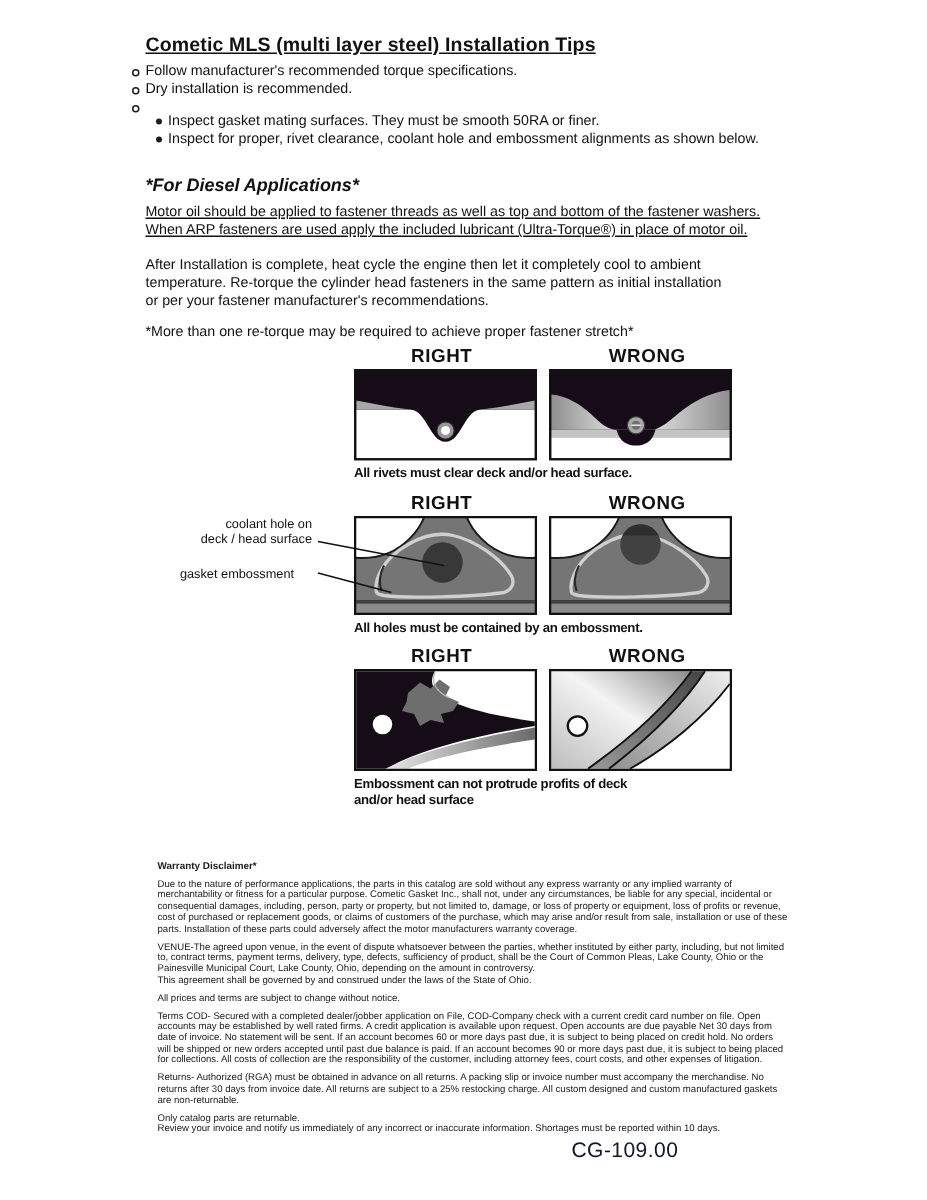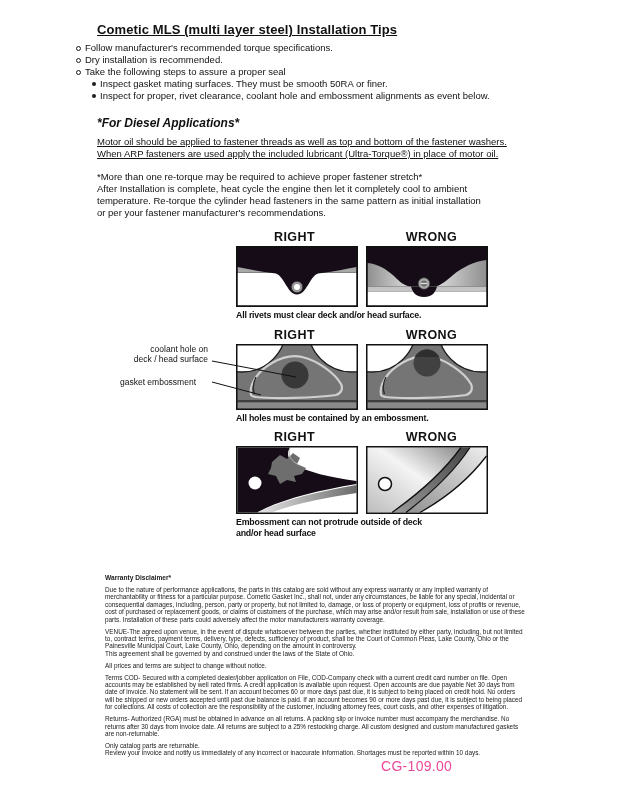--- a/index.html
+++ b/index.html
@@ -22,60 +22,59 @@
   .fig-row{position:absolute;left:236px;width:254px;}
   .fig-labels{display:flex;gap:20px;}
   .fig-label{width:122px;text-align:center;font-size:12.5px;font-weight:700;letter-spacing:.4px;line-height:14px;}
   .fig-panels{display:flex;gap:8px;margin-top:2px;}
   .fig-caption{font-size:8.8px;font-weight:700;letter-spacing:-.2px;margin-top:3px;white-space:pre-line;line-height:10.5px;}
   svg.panel{display:block;}
   .callout{position:absolute;width:100px;text-align:right;font-size:8.5px;line-height:10px;white-space:pre-line;font-weight:400;}
   .legal{position:absolute;left:105px;top:574px;width:420px;color:#1a1a1a;}
   .legal-heading{font-size:6.6px;font-weight:700;margin:0 0 5px 0;}
   .legal p{font-size:6.4px;line-height:7.4px;margin:0 0 4.5px 0;white-space:pre-line;}
-  .doc-code{position:absolute;left:381px;top:758px;font-size:14px;letter-spacing:.3px;color:#ec4899;}
+  .doc-code{position:absolute;left:381px;top:758px;font-size:14px;letter-spacing:.3px;color:#0f172a;}
 </style>
 </head>
 <body>
 
 <div class="page">
 
   <div class="abs title" style="left:97px;top:22px;">Cometic MLS (multi layer steel) Installation Tips</div>
 
-  <div class="abs bullets" style="left:76px;top:42px;">
+  <div class="abs bullets" style="left:88px;top:42px;">
     <div class="bline">
       <span class="marker-o"></span>
       <span>Follow manufacturer's recommended torque specifications.</span>
     </div>
     <div class="bline">
       <span class="marker-o"></span>
       <span>Dry installation is recommended.</span>
     </div>
     <div class="bline">
       <span class="marker-o"></span>
-      <span>Take the following steps to assure a proper seal</span>
     </div>
     <div class="bline sub">
       <span class="marker-dot"></span>
       <span>Inspect gasket mating surfaces.  They must be smooth 50RA or finer.</span>
     </div>
     <div class="bline sub">
       <span class="marker-dot"></span>
-      <span>Inspect for proper, rivet clearance, coolant hole and embossment alignments as event below.</span>
+      <span>Inspect for proper, rivet clearance, coolant hole and embossment alignments as shown below.</span>
     </div>
   </div>
 
   <div class="abs" style="left:97px;top:116px;width:452px;">
     <div class="section-heading">*For Diesel Applications*</div>
     <p class="para mb1">Motor oil should be applied to fastener threads as well as top and bottom of the fastener washers.
 When ARP fasteners are used apply the included lubricant (Ultra-Torque®) in place of motor oil.</p>
-    <p class="para">*More than one re-torque may be required to achieve proper fastener stretch*</p>
     <p class="para mb2">After Installation is complete, heat cycle the engine then let it completely cool to ambient
 temperature. Re-torque the cylinder head fasteners in the same pattern as initial installation
 or per your fastener manufacturer's recommendations.</p>
+    <p class="para">*More than one re-torque may be required to achieve proper fastener stretch*</p>
   </div>
 
   <div class="fig-row" style="top:230px;">
     <div class="fig-labels">
       <div class="fig-label">RIGHT</div>
       <div class="fig-label">WRONG</div>
     </div>
     <div class="fig-panels">
 
       <svg class="panel" width="122" height="61" viewBox="0 0 122 61">
@@ -205,21 +204,21 @@
         <path d="M1.5,1.5 L95,1.5 C78,25 52,48 26,66.5 L1.5,66.5 Z" fill="url(#g3w1)"></path>
         <path d="M95,1.5 C78,25 52,48 26,66.5 L40,66.5 C64,48 88,26 104,1.5 Z" fill="url(#g3w2)"></path>
         <path d="M104,1.5 L120.5,1.5 L120.5,10 C103,33 78,53 54,66.5 L40,66.5 C64,48 88,26 104,1.5 Z" fill="url(#g3w3)"></path>
         <path d="M95,1.5 C78,25 52,48 26,66.5" fill="none" stroke="#111" stroke-width="1.3"></path>
         <path d="M104,1.5 C88,26 64,48 40,66.5" fill="none" stroke="#111" stroke-width="1.3"></path>
         <path d="M120.5,10 C103,33 78,53 54,66.5" fill="none" stroke="#111" stroke-width="1.3"></path>
         <circle cx="19" cy="38" r="6.5" fill="#ffffff" stroke="#111" stroke-width="1.5"></circle>
         <rect x="0.75" y="0.75" width="120.5" height="66.5" fill="none" stroke="#111" stroke-width="1.5"></rect>
       </svg>
     </div>
-    <div class="fig-caption">Embossment can not protrude outside of deck
+    <div class="fig-caption">Embossment can not protrude profits of deck
 and/or head surface</div>
   </div>
 
   <div class="legal">
     <div class="legal-heading">Warranty Disclaimer*</div>
     <p>Due to the nature of performance applications, the parts in this catalog are sold without any express warranty or any implied warranty of merchantability or fitness for a particular purpose.  Cometic Gasket Inc., shall not, under any circumstances, be liable for any special, incidental or consequential damages, including, person, party or property, but not limited to, damage, or loss of property or equipment, loss of profits or revenue, cost of purchased or replacement goods, or claims of customers of the purchase, which may arise and/or result from sale, installation or use of these parts.  Installation of these parts could adversely affect the motor manufacturers warranty coverage.</p>
     <p>VENUE-The agreed upon venue, in the event of dispute whatsoever between the parties, whether instituted by either party, including, but not limited to, contract terms, payment terms, delivery, type, defects, sufficiency of product, shall be the Court of Common Pleas, Lake County, Ohio or the Painesville Municipal Court, Lake County, Ohio, depending on the amount in controversy.
 This agreement shall be governed by and construed under the laws of the State of Ohio.</p>
     <p>All prices and terms are subject to change without notice.</p>
     <p>Terms COD- Secured with a completed dealer/jobber application on File, COD-Company check with a current credit card number on file.  Open accounts may be established by well rated firms.  A credit application is available upon request.  Open accounts are due payable Net 30 days from date of invoice.  No statement will be sent.  If an account becomes 60 or more days past due, it is subject to being placed on credit hold.  No orders will be shipped or new orders accepted until past due balance is paid.  If an account becomes 90 or more days past due, it is subject to being placed for collections.  All costs of collection are the responsibility of the customer, including attorney fees, court costs, and other expenses of litigation.</p>

